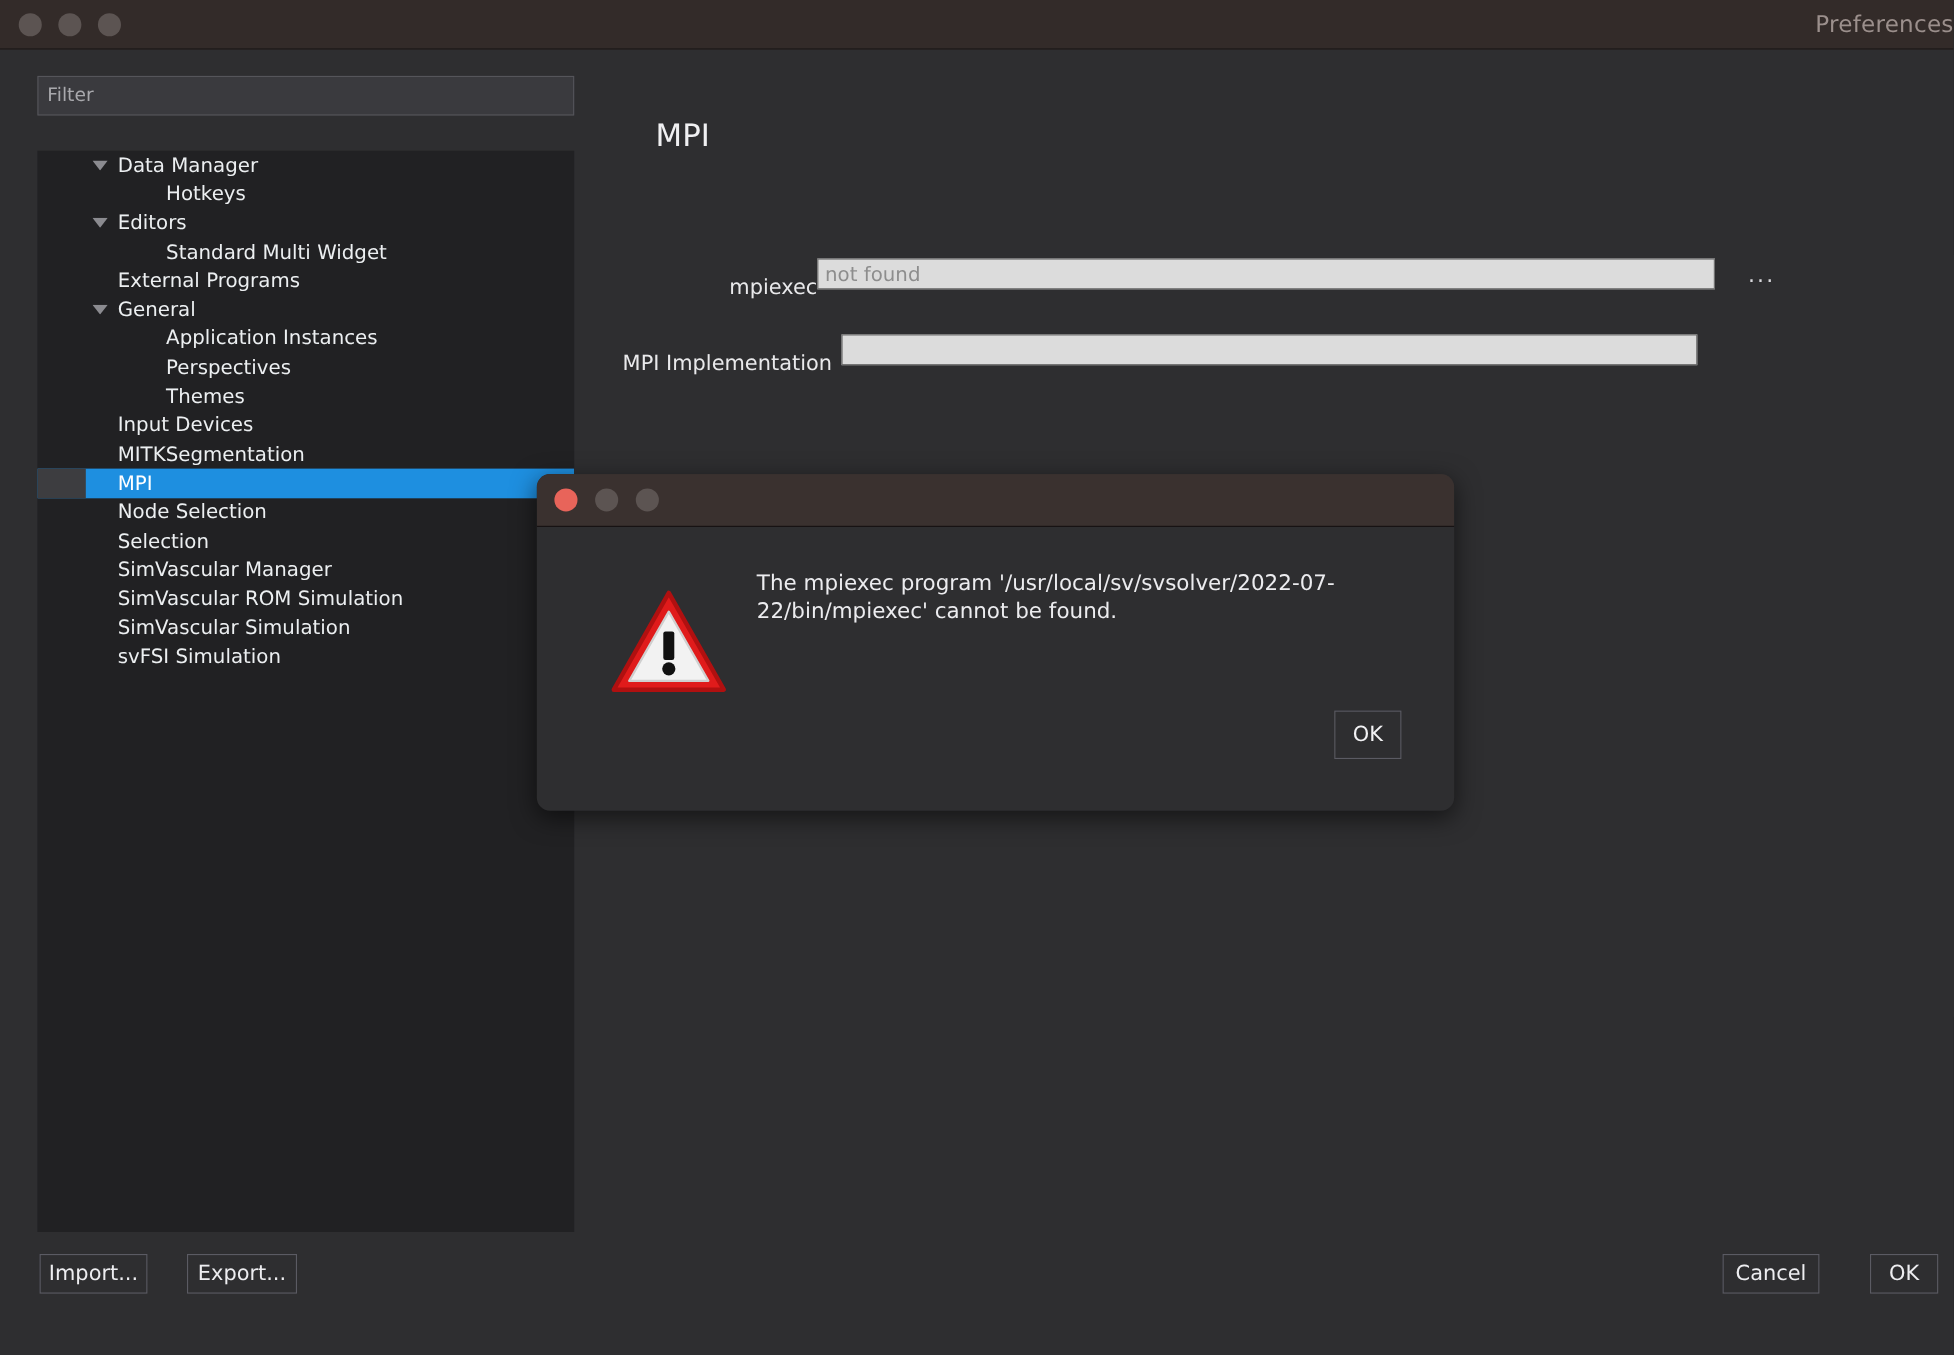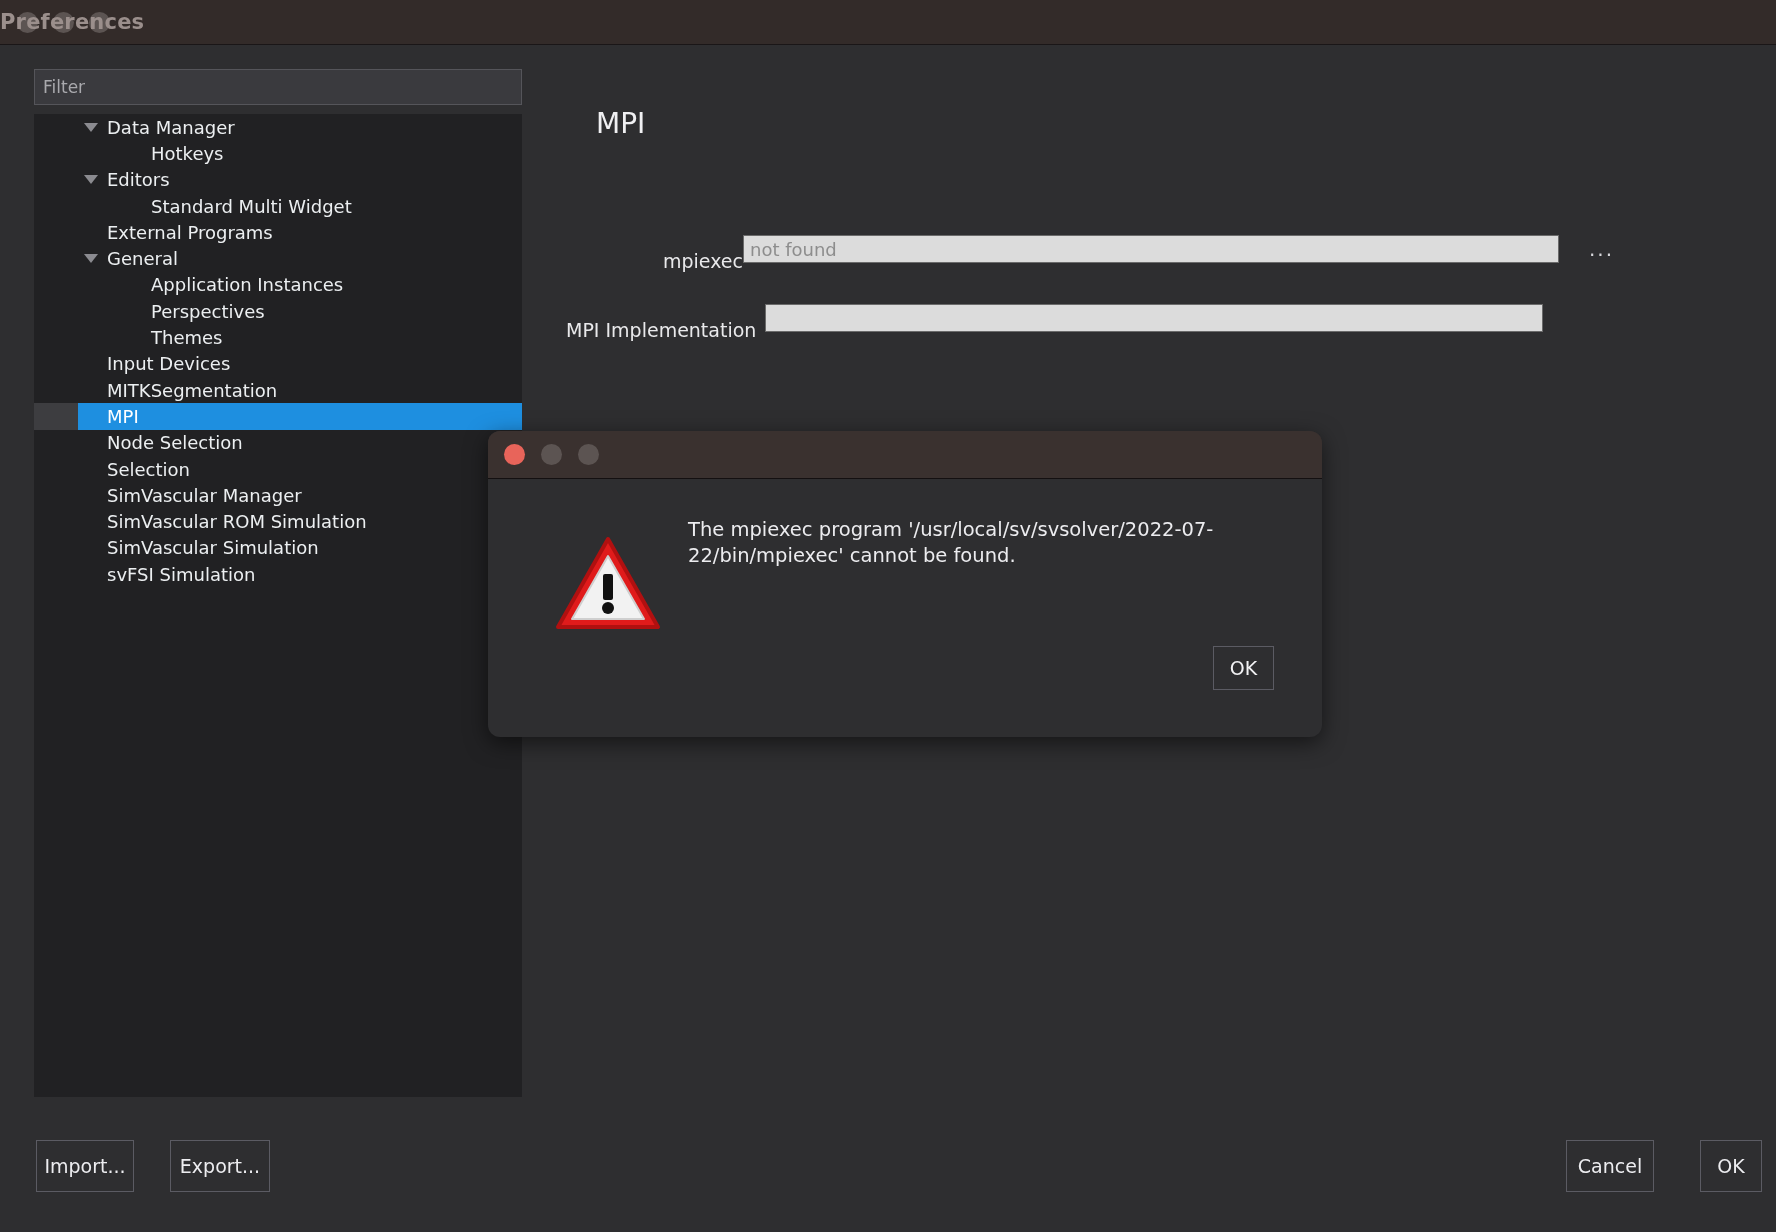--- a/index.html
+++ b/index.html
@@ -45,44 +45,46 @@
     width: 21px;
     height: 21px;
     border-radius: 50%;
     background: #5c5452;
     display: block;
   }
   .tl.close-active { background: #e8645a; }
   #window-title {
     position: absolute;
     left: 0; right: 0;
-    text-align: left;
+    text-align: right;
     font-size: 21px;
-    font-weight: bold;
+    font-weight: normal;
     color: #9b8f8c;
     letter-spacing: 0.2px;
     pointer-events: none;
+    padding-left: 20px;
   }
 
   
   #prefs-body {
     flex: 1;
     display: flex;
     position: relative;
     min-height: 0;
   }
 
   
   #left-pane {
     width: 522px;
     min-width: 522px;
     padding: 24px 0 0 34px;
     box-sizing: border-box;
     display: flex;
     flex-direction: column;
+    gap: 23px;
   }
   #filter-input {
     width: 488px;
     height: 36px;
     box-sizing: border-box;
     background: #3a3a3e;
     border: 1px solid #55555a;
     color: #c8c8cc;
     font-family: "DejaVu Sans", sans-serif;
     font-size: 17px;
@@ -191,21 +193,21 @@
     min-height: 110px;
     position: relative;
   }
   .btn {
     position: absolute;
     background: #2e2e30;
     border: 1px solid #5b5b63;
     color: #ededf0;
     font-family: "DejaVu Sans", sans-serif;
     font-size: 19px;
-    height: 52px;
+    height: 36px;
     display: flex;
     align-items: center;
     justify-content: center;
     box-sizing: border-box;
     cursor: default;
     border-radius: 0;
   }
   #import-btn { left: 36px;  top: 18px; width: 98px; }
   #export-btn { left: 170px; top: 18px; width: 100px; }
   #cancel-btn { right: 122px; top: 18px; width: 88px; }

